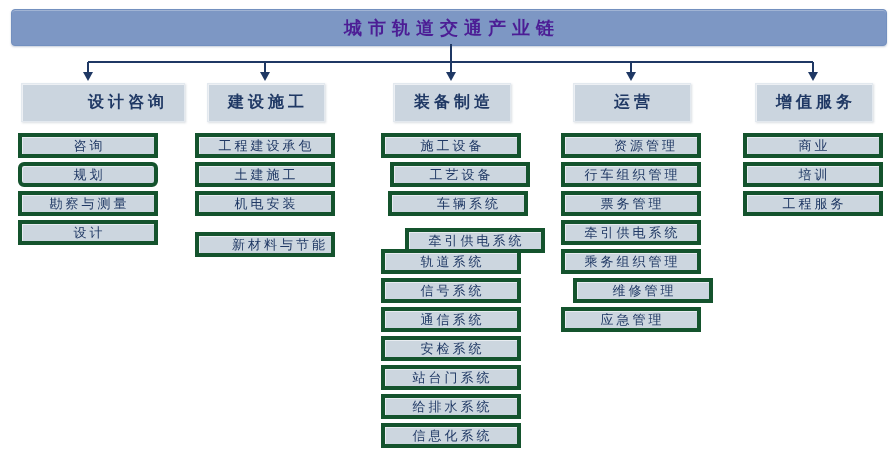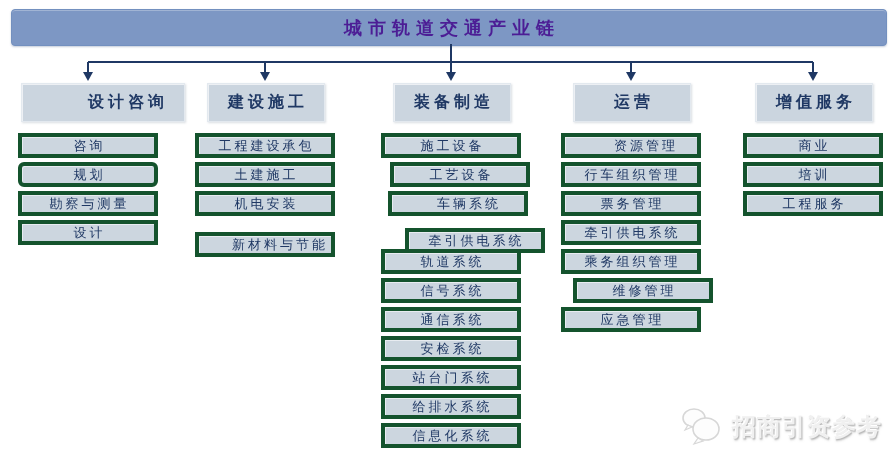--- a/index.html
+++ b/index.html
@@ -99,27 +99,14 @@
       <div class="item" style="left: 561px; top: 220px;">牵引供电系统</div>
       <div class="item" style="left: 561px; top: 249px;">乘务组织管理</div>
       <div class="item" style="left: 561px; top: 278px; margin-left: 12px;">维修管理</div>
       <div class="item" style="left: 561px; top: 307px;">应急管理</div>
       <div class="col-header" style="left: 755px;">增值服务</div>
       <div class="item" style="left: 743px; top: 133px;">商业</div>
       <div class="item" style="left: 743px; top: 162px;">培训</div>
       <div class="item" style="left: 743px; top: 191px;">工程服务</div>
     </div>
 
-  <div class="watermark">
-    <span>
-      <svg width="50" height="50" viewBox="0 0 50 50" xmlns="http://www.w3.org/2000/svg">
-        <g fill="#fdfdfd" stroke="#d7d7d7" stroke-width="1.6">
-          <ellipse cx="18" cy="18" rx="11" ry="9"></ellipse>
-          <path d="M12 25 l-3 5 l7 -3 z" stroke-width="1.2"></path>
-          <ellipse cx="30" cy="29" rx="13" ry="11"></ellipse>
-          <path d="M22 38 l-4 6 l9 -3 z" stroke-width="1.2"></path>
-        </g>
-      </svg>
-    </span>
-    <span class="wm-text">招商引资参考</span>
-  </div>
 
 </div>
 
 </body></html>

